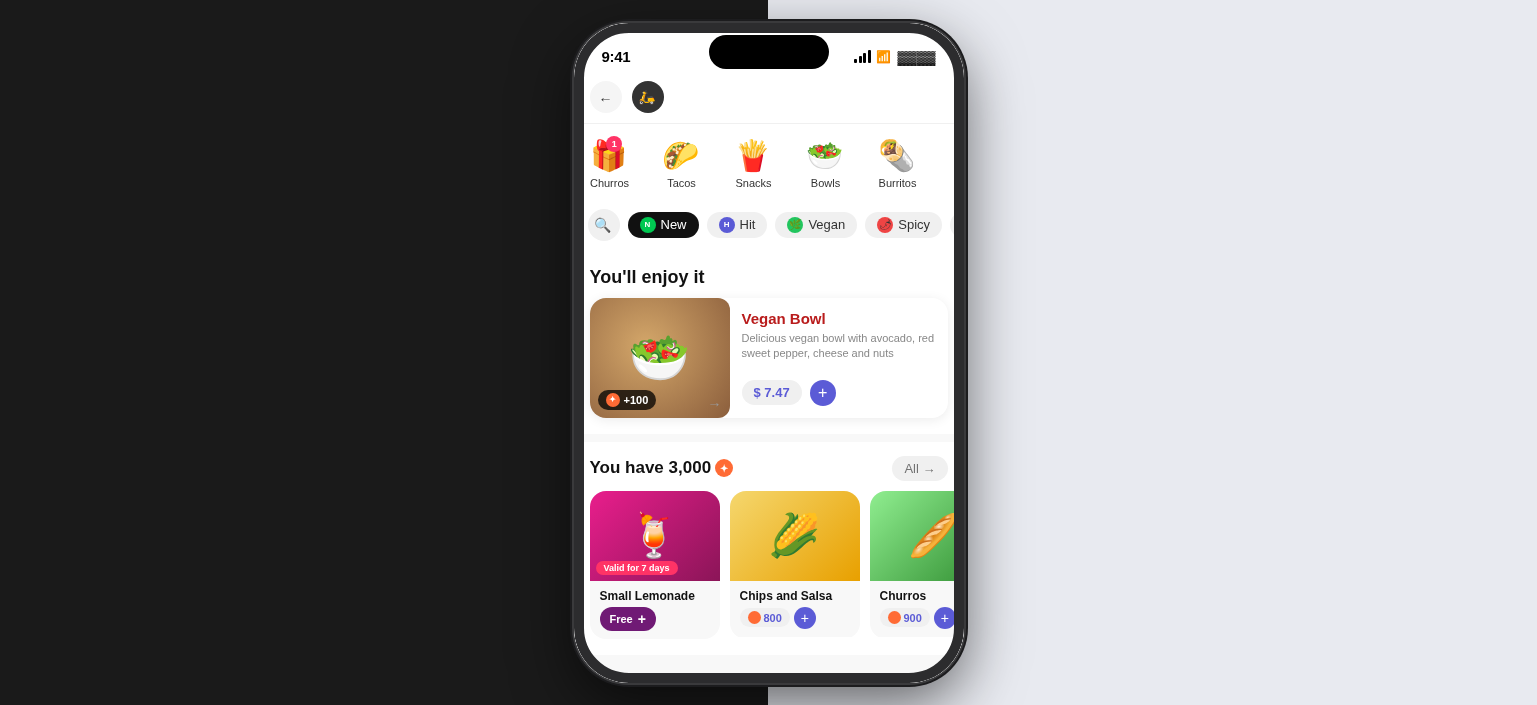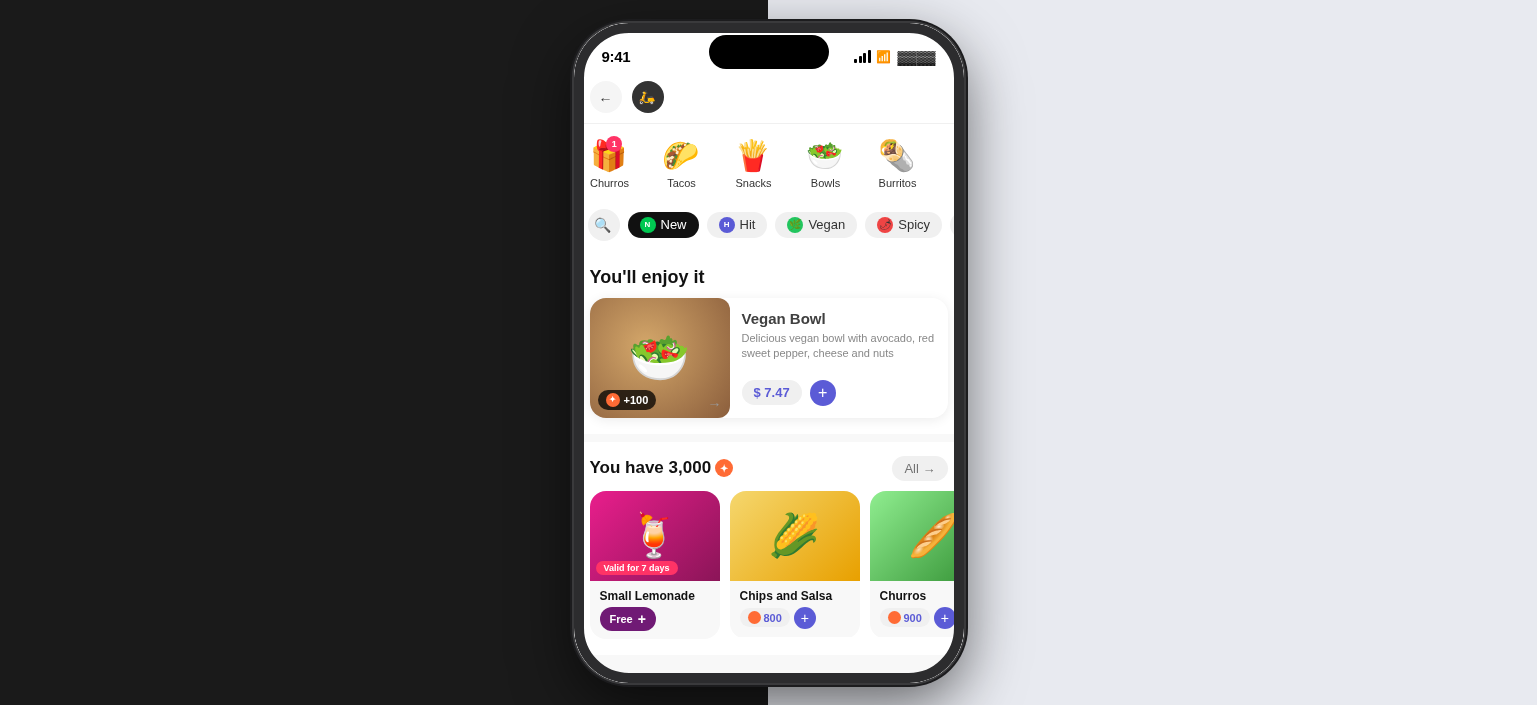--- a/index.html
+++ b/index.html
@@ -430,21 +430,21 @@
       flex: 1;
       padding: 12px 12px;
       display: flex;
       flex-direction: column;
       justify-content: space-between;
     }
 
     .featured-title {
       font-size: 15px;
       font-weight: 700;
-      color: #404040;
+      color: #b91c1c;
       margin-bottom: 4px;
     }
 
     .featured-desc {
       font-size: 11px;
       color: #888;
       line-height: 1.4;
       flex: 1;
     }
 

